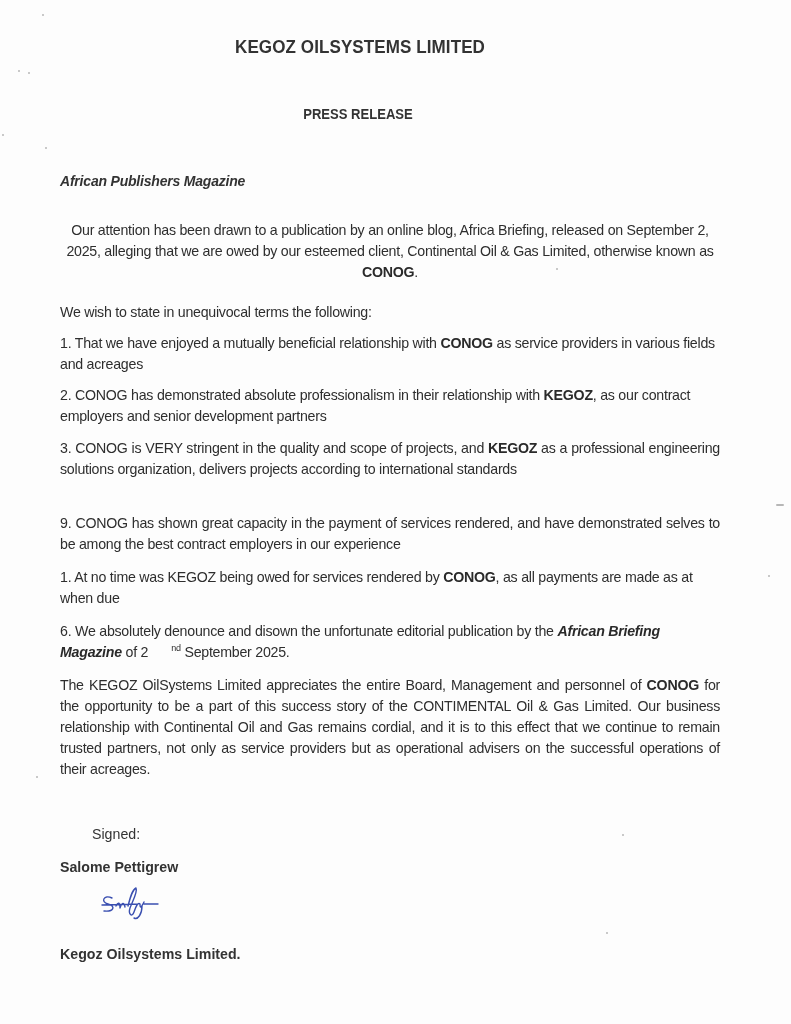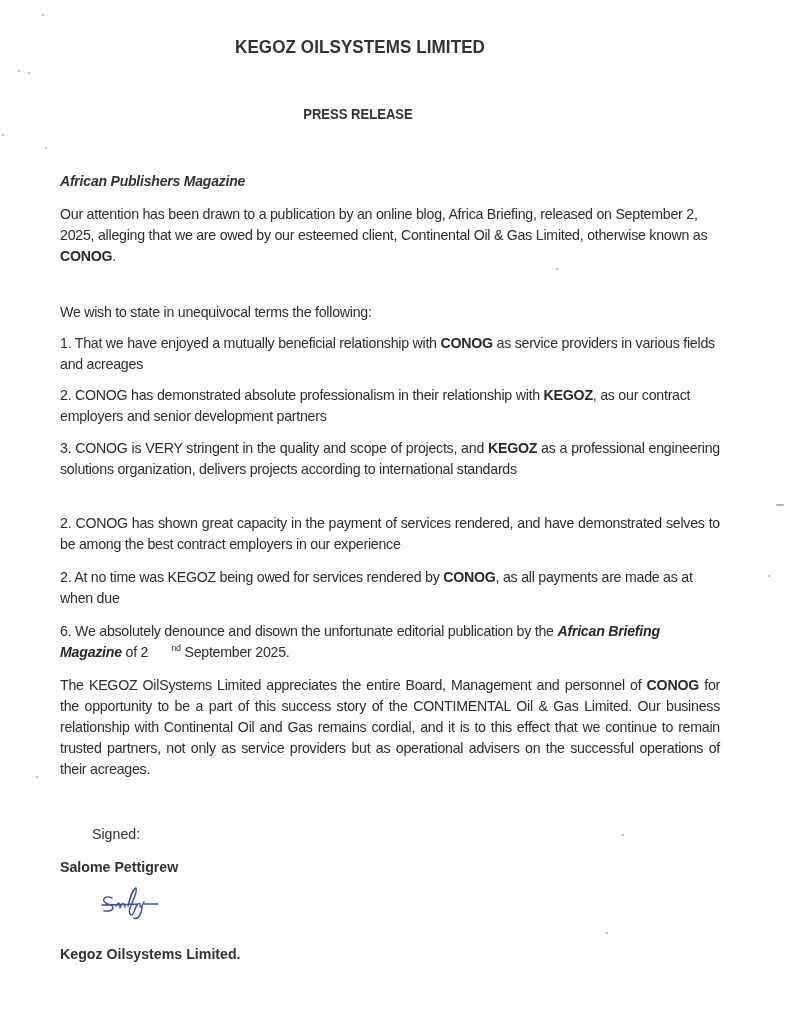--- a/index.html
+++ b/index.html
@@ -110,44 +110,44 @@
   <div class="speck" style="left:622px;top:834px;"></div>
   <div class="speck" style="left:606px;top:932px;"></div>
 
   <div class="company-title">KEGOZ OILSYSTEMS LIMITED</div>
   <div class="press-release">PRESS RELEASE</div>
 
   <div class="body-text heading">
     <div class="mag">African Publishers Magazine</div>
   </div>
 
-  <div class="para" style="top:204px;">
+  <div class="para" style="top:220px;text-align:center;">
     <span>Our attention has been drawn to a publication by an online blog, Africa Briefing, released on September 2, 2025, alleging that we are owed by our esteemed client, Continental Oil &amp; Gas Limited, otherwise known as </span><b>CONOG</b><span>.</span>
   </div>
 
   <div class="para" style="top:302px;">We wish to state in unequivocal terms the following:</div>
 
   <div class="para" style="top:333px;">
     <span>1. That we have enjoyed a mutually beneficial relationship with </span><b>CONOG</b><span> as service providers in various fields and acreages</span>
   </div>
 
   <div class="para" style="top:385px;">
     <span>2. CONOG has demonstrated absolute professionalism in their relationship with </span><b>KEGOZ</b><span>, as our contract employers and senior development partners</span>
   </div>
 
   <div class="para justify" style="top:438px;">
     <span>3. CONOG is VERY stringent in the quality and scope of projects, and </span><b>KEGOZ</b><span> as a professional engineering solutions organization, delivers projects according to international standards</span>
   </div>
 
   <div class="para justify" style="top:513px;">
-    <span>2. CONOG has shown great capacity in the payment of services rendered, and have demonstrated selves to be among the best contract employers in our experience</span>
+    <span>9. CONOG has shown great capacity in the payment of services rendered, and have demonstrated selves to be among the best contract employers in our experience</span>
   </div>
 
   <div class="para" style="top:567px;">
-    <span>2. At no time was KEGOZ being owed for services rendered by </span><b>CONOG</b><span>, as all payments are made as at when due</span>
+    <span>1. At no time was KEGOZ being owed for services rendered by </span><b>CONOG</b><span>, as all payments are made as at when due</span>
   </div>
 
   <div class="para" style="top:621px;">
     <span>6. We absolutely denounce and disown the unfortunate editorial publication by the </span><b><i>African Briefing Magazine</i></b><span> of 2</span><sup>nd</sup><span> September 2025.</span>
   </div>
 
   <div class="para justify" style="top:675px;">
     <span>The KEGOZ OilSystems Limited appreciates the entire Board, Management and personnel of </span><b>CONOG</b><span> for the opportunity to be a part of this success story of the CONTIMENTAL Oil &amp; Gas Limited. Our business relationship with Continental Oil and Gas remains cordial, and it is to this effect that we continue to remain trusted partners, not only as service providers but as operational advisers on the successful operations of their acreages.</span>
   </div>
 

